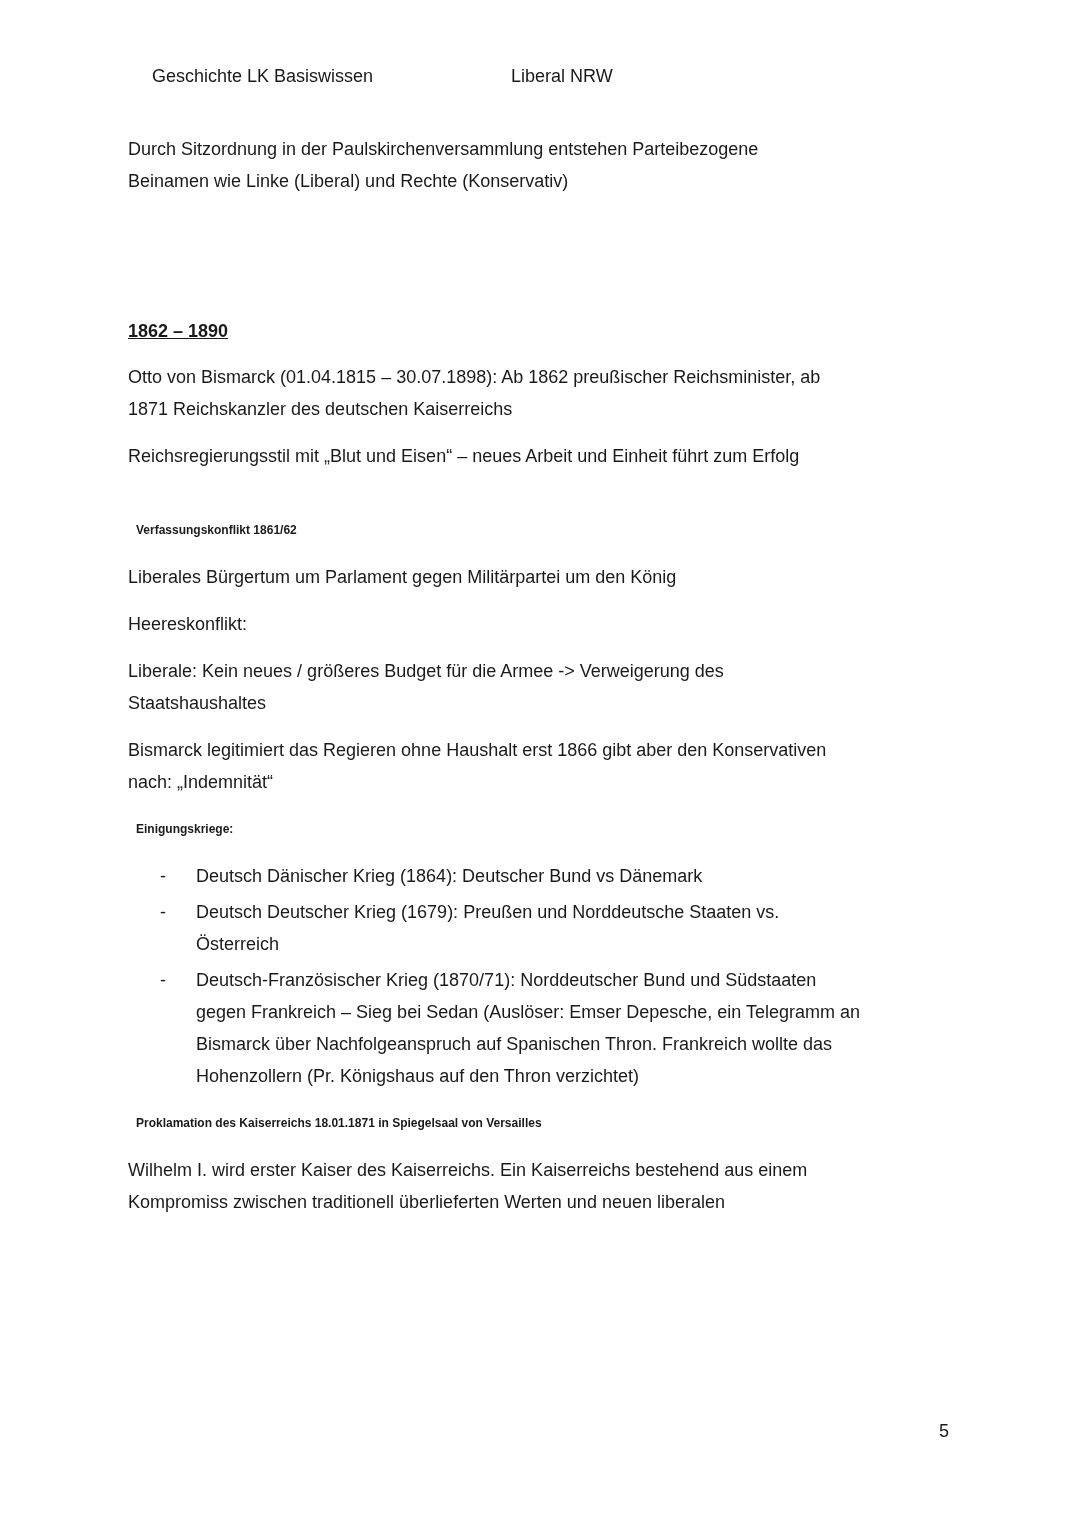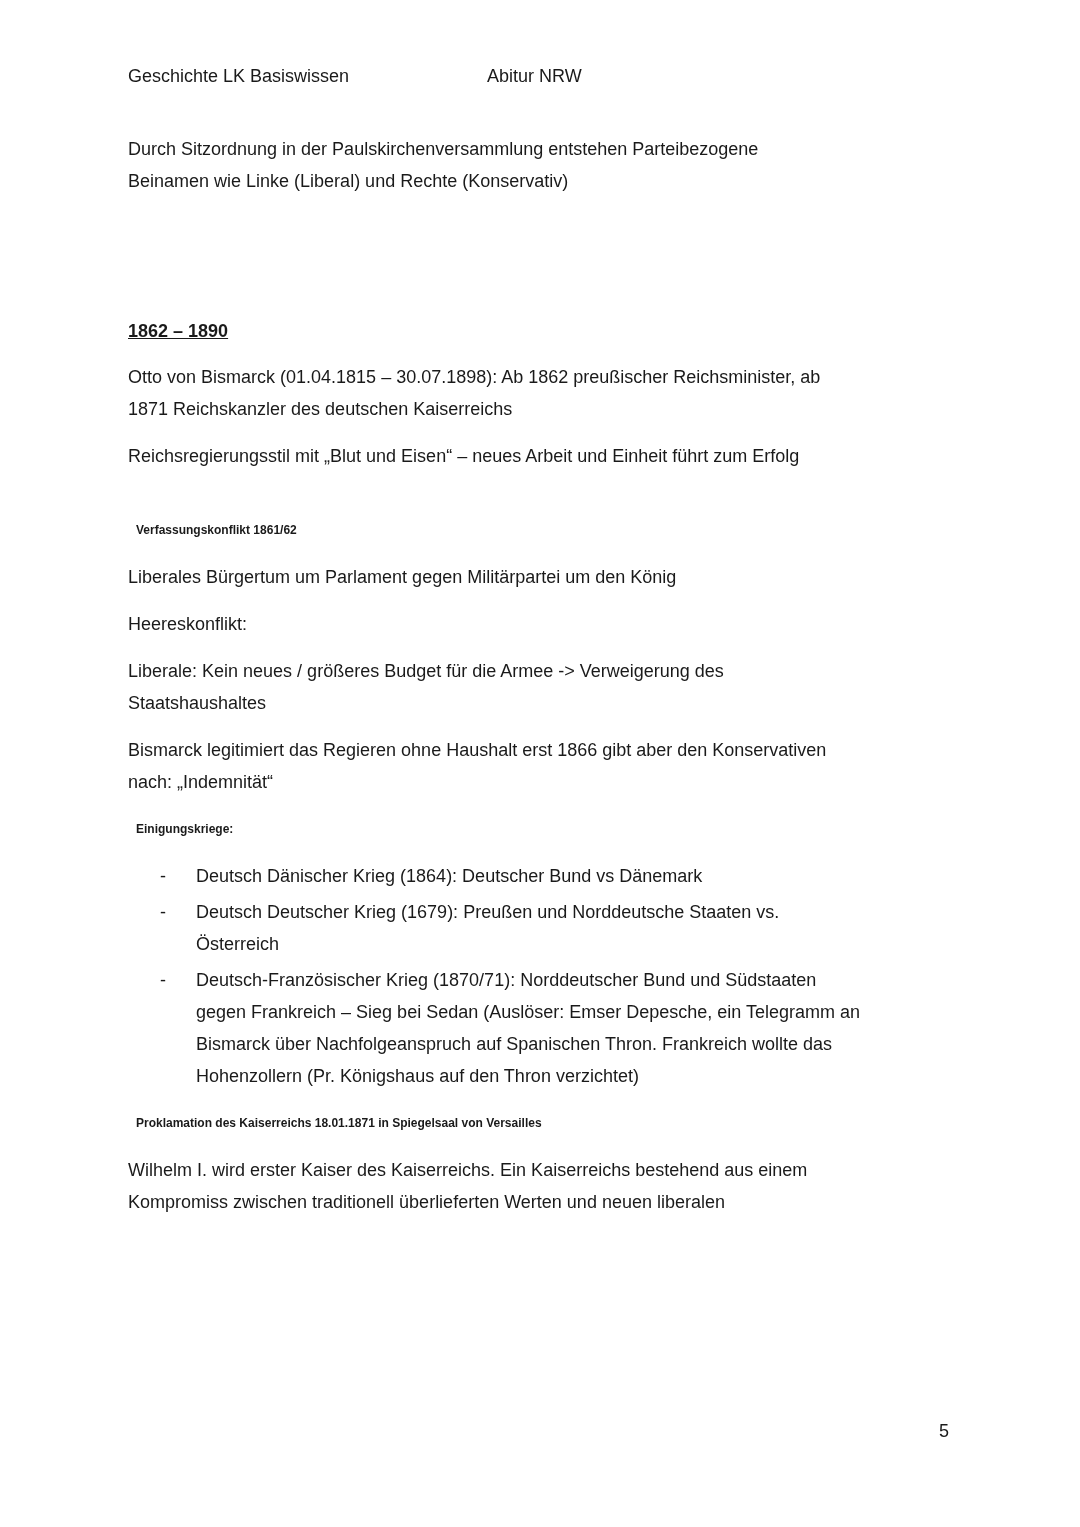--- a/index.html
+++ b/index.html
@@ -23,20 +23,21 @@
     overflow: hidden;
   }
   .doc-header {
     display: flex;
     line-height: 24px;
     margin-bottom: 45px;
   }
   .doc-header .h-left {
     display: inline-block;
     width: 359px;
+    margin-left: 24px;
   }
   p, .para {
     margin: 0 0 15px 0;
   }
   .lines {
     display: block;
     white-space: pre-line;
   }
   .intro {
     margin-bottom: 118px;
@@ -82,21 +83,21 @@
     line-height: 32px;
   }
 </style>
 </head>
 <body>
 
 <div class="page">
 
   <div class="doc-header">
     <span class="h-left">Geschichte LK Basiswissen</span>
-    <span class="h-right">Abitur NRW</span>
+    <span class="h-right">Liberal NRW</span>
   </div>
 
   <p class="para intro">
       <span class="lines">Durch Sitzordnung in der Paulskirchenversammlung entstehen Parteibezogene
 Beinamen wie Linke (Liberal) und Rechte (Konservativ)</span>
     </p>
 
   <h2 class="section-heading">1862 – 1890</h2>
 
   <p class="para">

